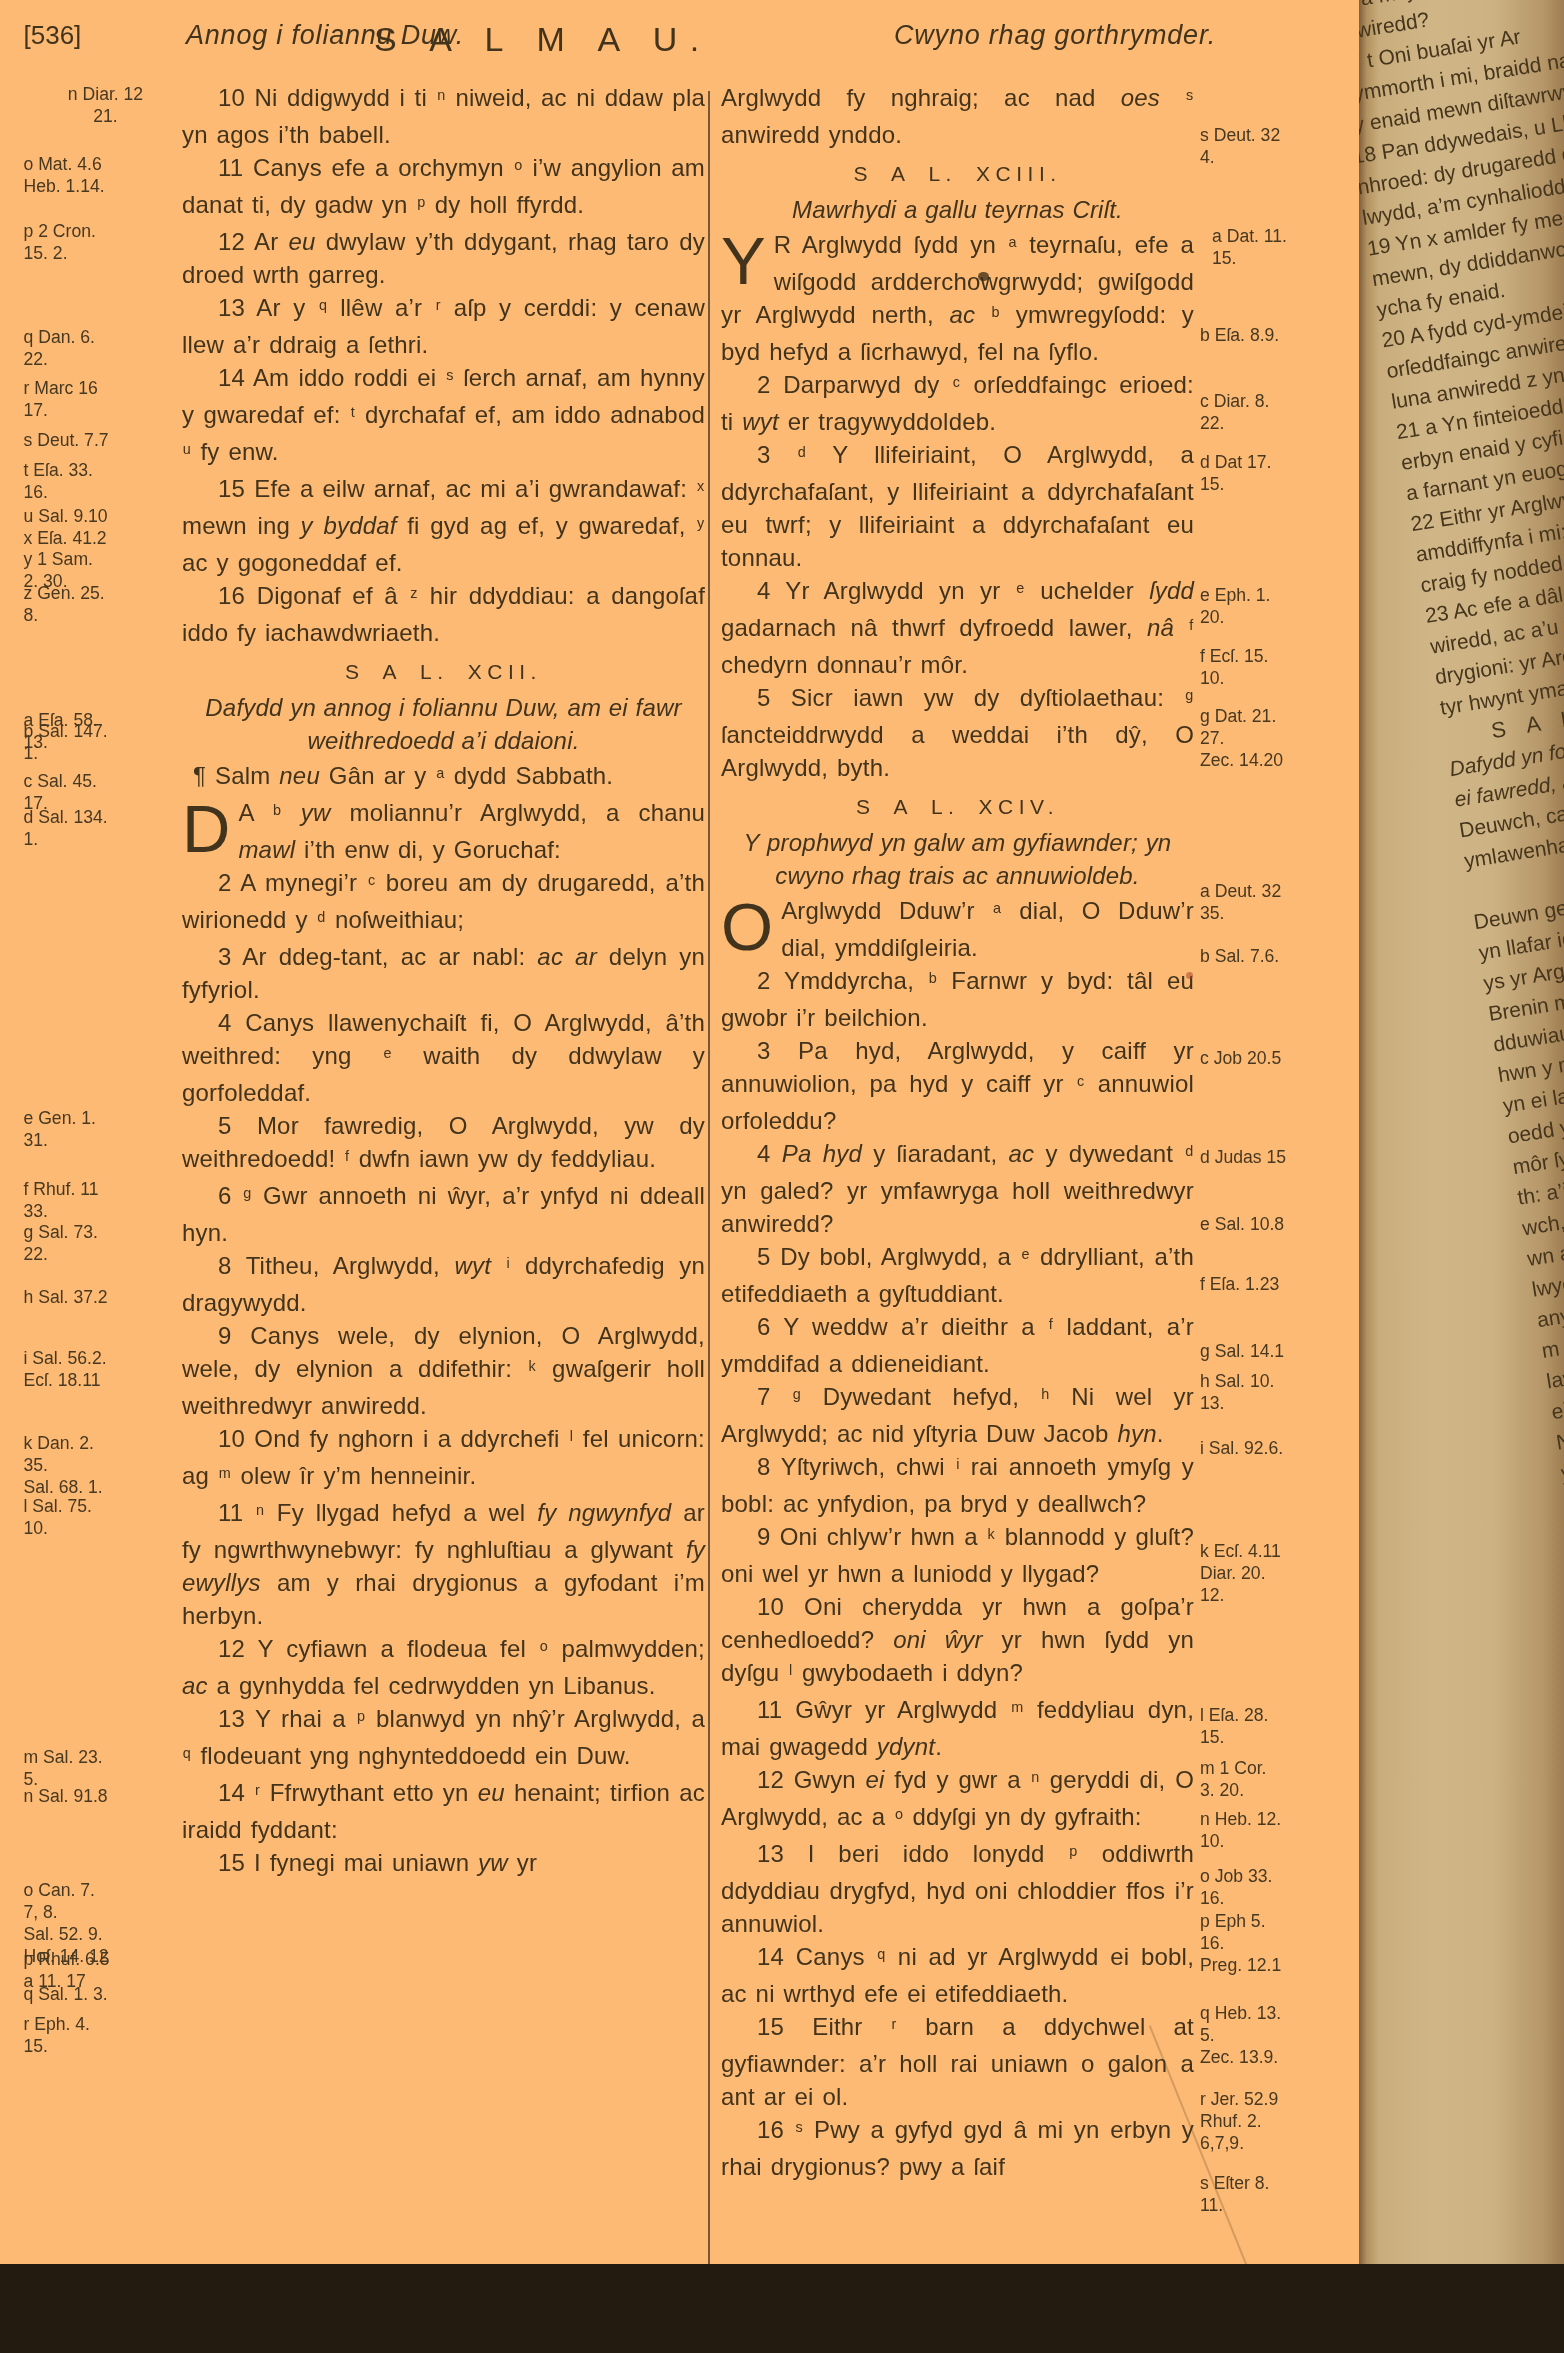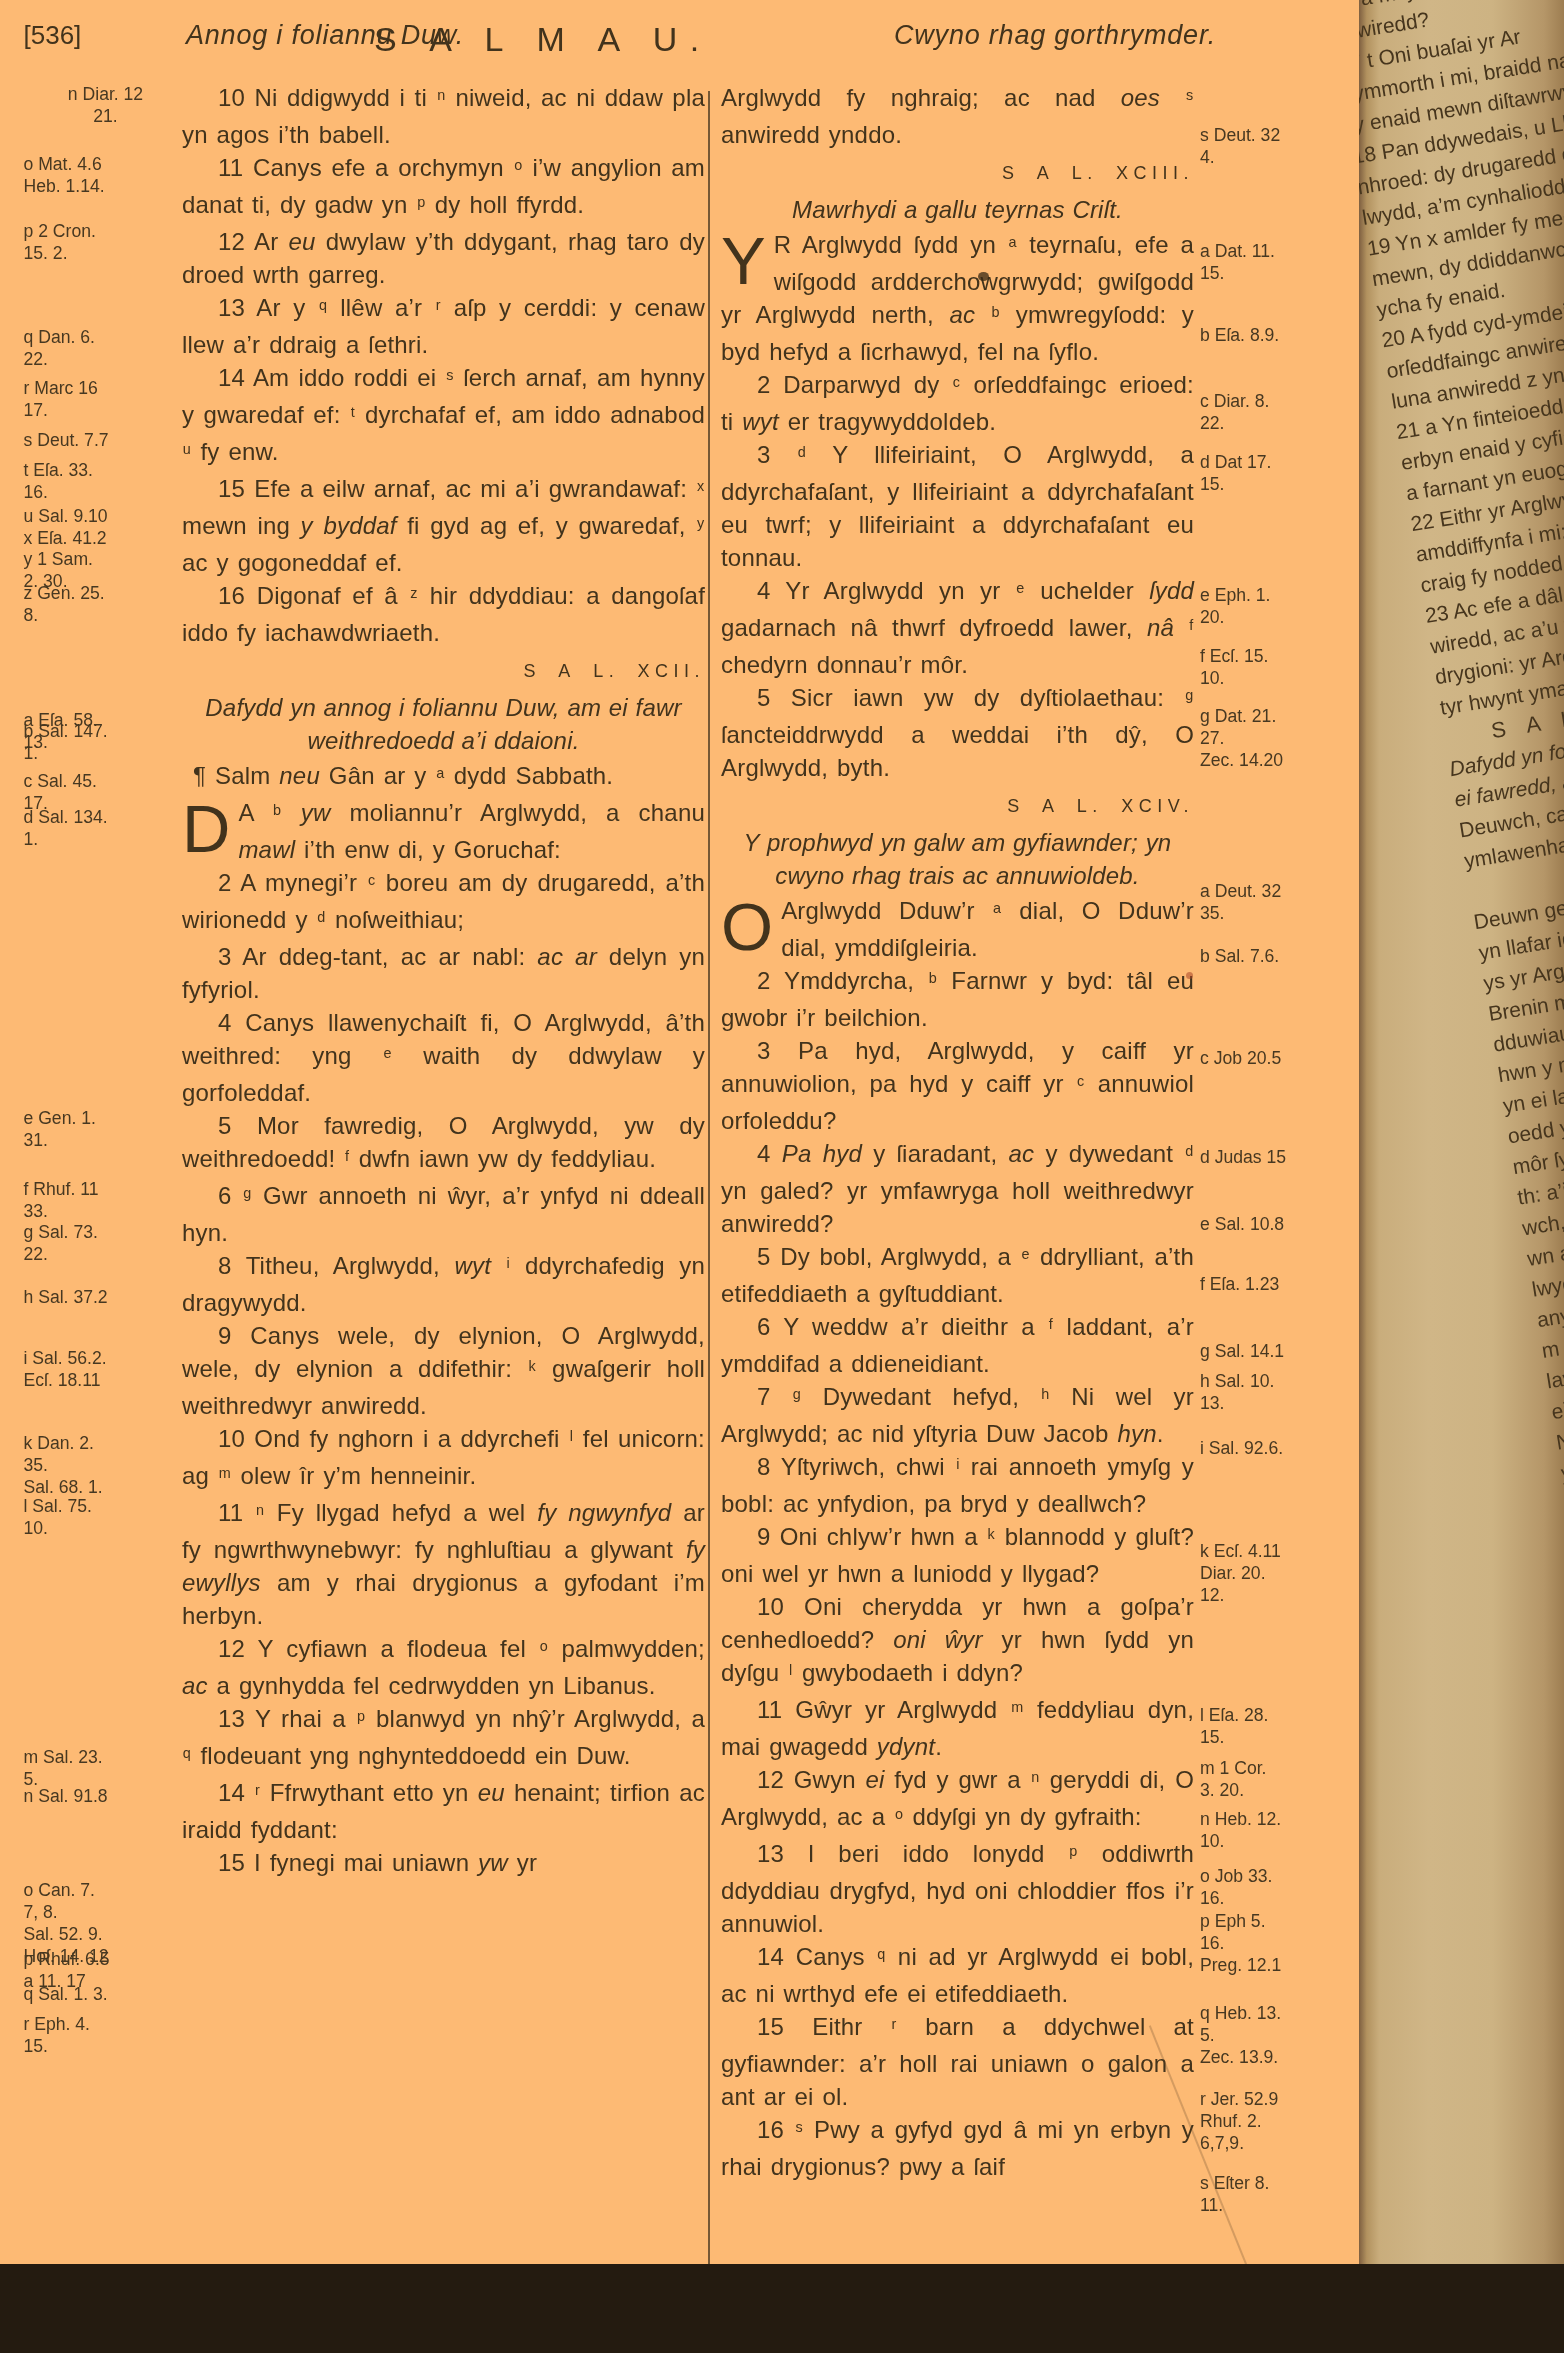--- a/index.html
+++ b/index.html
@@ -18,21 +18,21 @@
   #page-num{left:23.5px;font-size:26px;}
   #hdr-left{left:186px;font-style:italic;font-size:27px;letter-spacing:0.8px;}
   #hdr-center{left:374px;font-size:34px;letter-spacing:12.5px;}
   #hdr-right{left:894px;font-style:italic;font-size:27px;letter-spacing:0.8px;}
   #divider{position:absolute;left:708px;top:91px;width:2.3px;height:2191px;background:#534025;opacity:.8;}
   .col{position:absolute;top:81px;text-align:justify;font-size:24px;line-height:33px;word-spacing:2px;letter-spacing:0.2px;}
   #col-left{left:182px;width:523px;}
   #col-right{left:721px;width:473px;}
   .verse{text-indent:36px;}
   .cont{text-indent:0;}
-  .title{text-align:right;text-indent:0;font-size:18px;letter-spacing:5.5px;margin:6.3px 0 3.1px 0;word-spacing:7.8px;}
+  .title{text-align:center;text-indent:0;font-size:21px;letter-spacing:5.5px;margin:6.3px 0 3.1px 0;word-spacing:7.8px;}
   .arg{text-align:center;font-style:italic;text-indent:0;margin:0 0 1.6px 0;word-spacing:0.8px;}
   .rubric{text-indent:11px;}
   .it{font-style:italic;}
   .ref{font-size:.6em;position:relative;top:-.45em;letter-spacing:0;padding:0 0.8px;}
   .dropcap{float:left;font-size:67px;line-height:58px;padding:3.9px 7.8px 0 0;}
   .mnote{position:absolute;width:164px;font-size:17.6px;line-height:22px;white-space:nowrap;color:#473821;z-index:1;}
   .mnote-l{left:23.5px;}
   .mnote-r{left:1200px;}
   #facing{position:absolute;left:1359px;top:0;width:206px;height:2354px;overflow:hidden;z-index:2;
     background:linear-gradient(90deg,#7e5f40 0px,#b2925f 7.8px,#c9ad7c 20.3px,#d0b687 70px,#cdb383 133px,#b59668 185px,#9c7c50 206px);}
@@ -220,21 +220,21 @@
       <div class="mnote mnote-l" style="top: 2013px;">
         <div>r Eph. 4.</div>
         <div>15.</div>
       </div>
     </div>
   <div id="margin-right">
       <div class="mnote mnote-r" style="top: 124px;">
         <div>s Deut. 32</div>
         <div>4.</div>
       </div>
-      <div class="mnote mnote-r" style="top: 240px;">
+      <div class="mnote mnote-r" style="top: 225px; margin-left: 12px;">
         <div>a Dat. 11.</div>
         <div>15.</div>
       </div>
       <div class="mnote mnote-r" style="top: 324px;">
         <div>b Eſa. 8.9.</div>
       </div>
       <div class="mnote mnote-r" style="top: 390px;">
         <div>c Diar. 8.</div>
         <div>22.</div>
       </div>

